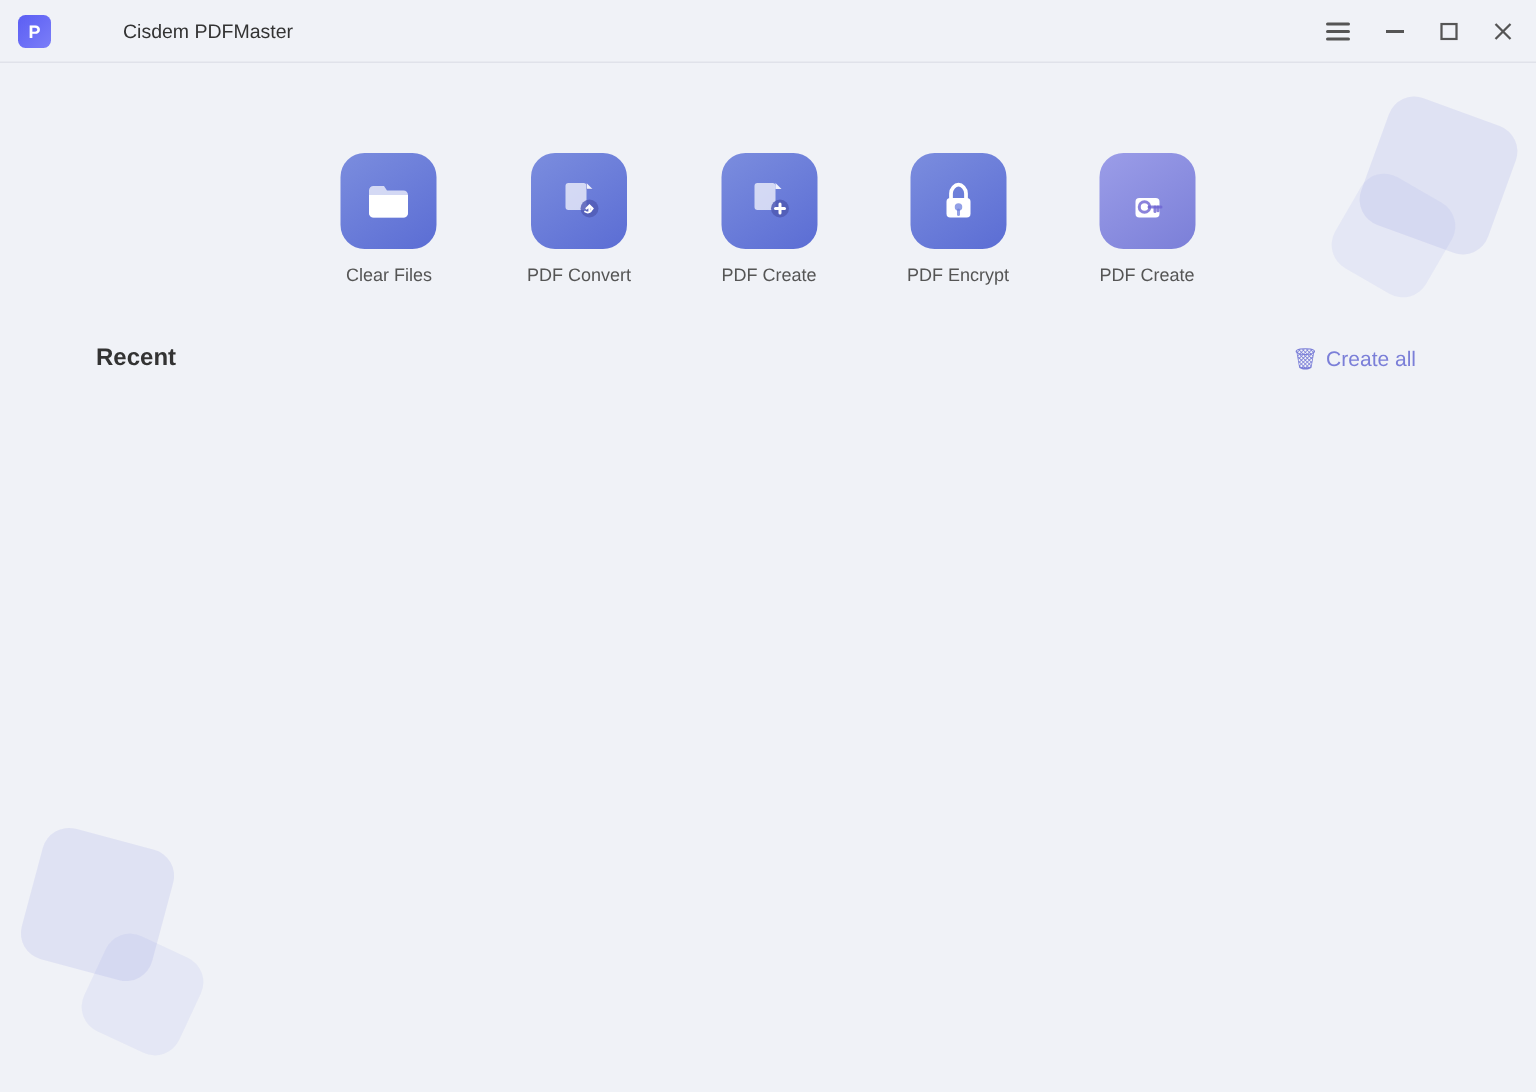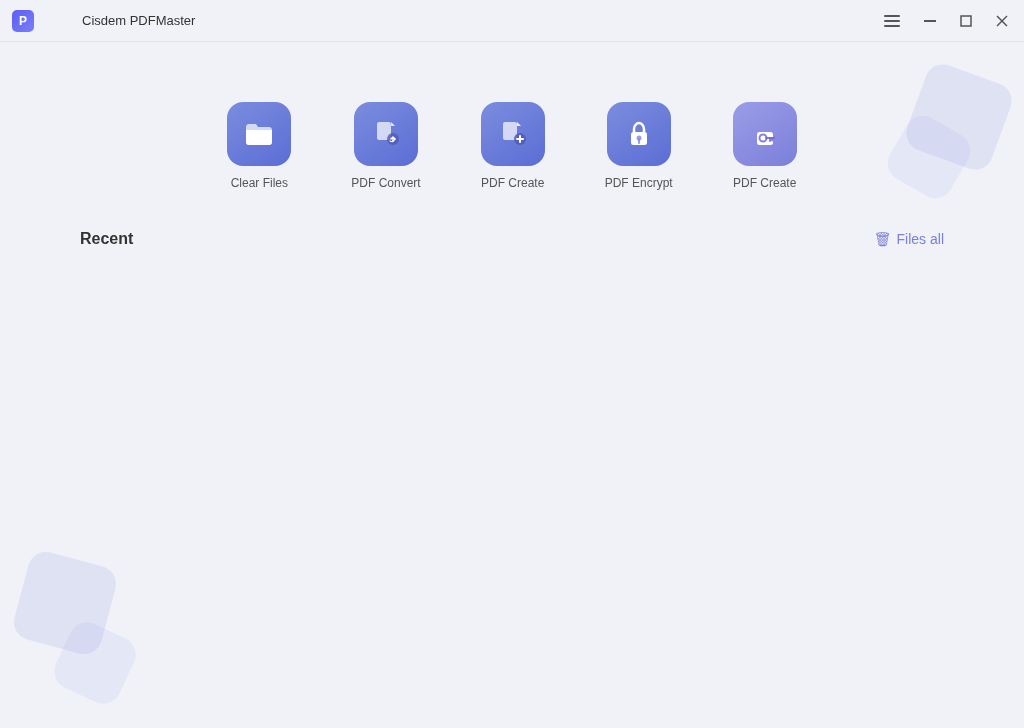--- a/index.html
+++ b/index.html
@@ -180,21 +180,21 @@
 
     
     .icon-svg {
       width: 34px;
       height: 34px;
       fill: white;
     }
 
     
     .recent-section {
-      padding: 40px 80px 0 80px;
+      padding: 40px 80px 0 64px;
     }
 
     .recent-header {
       display: flex;
       align-items: center;
       justify-content: space-between;
       margin-bottom: 20px;
     }
 
     .recent-title {
@@ -344,18 +344,18 @@
       <span class="icon-label">PDF Create</span>
     </div>
 
   </div>
 
   <div class="recent-section">
     <div class="recent-header">
       <span class="recent-title">Recent</span>
       <button class="clear-all-btn">
         <span class="clear-icon">🗑</span>
-        <span>Files all</span>
+        <span>Create all</span>
       </button>
     </div>
   </div>
 
 </div>
 
 </body></html>

